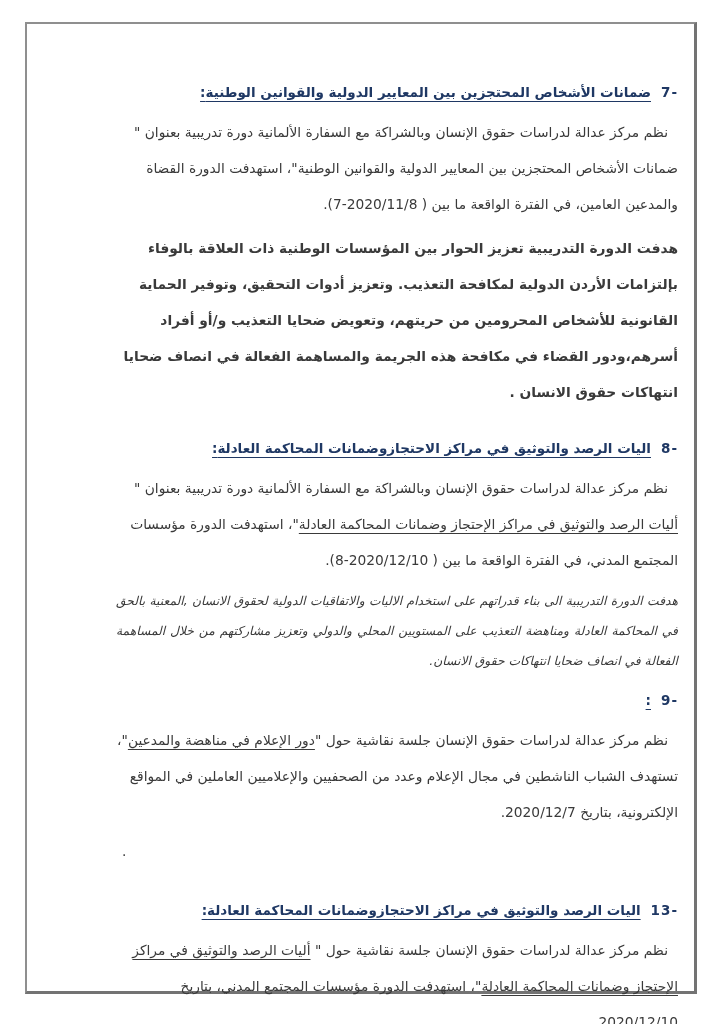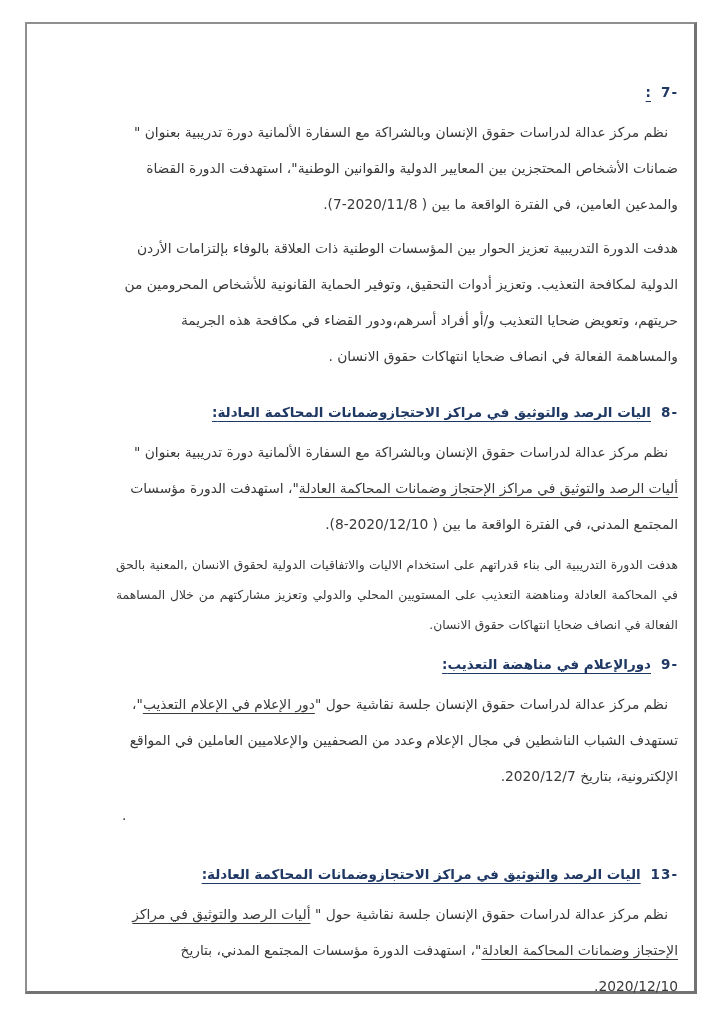--- a/index.html
+++ b/index.html
@@ -25,63 +25,64 @@
     display:flex;align-items:baseline;
     color:#1F3864;font-weight:bold;font-size:13.5px;margin:0 0 14px 0;
   }
   .h-num{direction:ltr;margin-left:10px;letter-spacing:1px;}
   .h-text{text-decoration:underline;text-underline-offset:4px;}
   .h-colon{text-decoration:underline;text-underline-offset:4px;}
   .para{
     font-size:13.8px;line-height:36px;margin:0 0 8px 16px;text-align:right;
   }
   .para.normal{text-indent:10px;}
-  .para.plain{text-indent:0;}
+  .para.plain{text-indent:0;font-weight:bold;}
   .para.small{
     font-size:12.3px;line-height:30px;text-align:justify;text-align-last:right;
     margin-bottom:16px;
+    font-style:italic;
   }
   .para.dot{
     text-indent:0;line-height:26px;margin:0 0 10px 0;padding-left:0;
     padding-right:0;margin-left:22px;text-align:left;
   }
   .u{text-decoration:underline;text-underline-offset:4px;}
 </style>
 </head>
 <body>
 
 <div class="page-border"></div>
 
 <div class="content">
   <section class="sec-7">
     <h2 class="h-row">
       <span class="h-num" dir="ltr">7-</span>
+      <span class="h-text">ضمانات الأشخاص المحتجزين بين المعايير الدولية والقوانين الوطنية</span>
       <span class="h-colon"> :</span>
     </h2>
   <p class="para normal"><span>نظم مركز عدالة لدراسات حقوق الإنسان وبالشراكة مع السفارة الألمانية دورة تدريبية بعنوان " ضمانات الأشخاص المحتجزين بين المعايير الدولية والقوانين الوطنية"، استهدفت الدورة القضاة والمدعين العامين، في الفترة الواقعة ما بين ( 2020/11/8-7).</span></p>
       <p class="para plain"><span>هدفت الدورة التدريبية تعزيز الحوار بين المؤسسات الوطنية ذات العلاقة بالوفاء بإلتزامات الأردن الدولية لمكافحة التعذيب. وتعزيز أدوات التحقيق، وتوفير الحماية القانونية للأشخاص المحرومين من حريتهم، وتعويض ضحايا التعذيب و/أو أفراد أسرهم،ودور القضاء في مكافحة هذه الجريمة والمساهمة الفعالة في انصاف ضحايا انتهاكات حقوق الانسان .</span></p>
     </section>
 
   <section class="sec-8">
     <h2 class="h-row">
       <span class="h-num" dir="ltr">8-</span>
       <span class="h-text">اليات الرصد والتوثيق في مراكز الاحتجازوضمانات المحاكمة العادلة</span>
       <span class="h-colon"> :</span>
     </h2>
   <p class="para normal"><span>نظم مركز عدالة لدراسات حقوق الإنسان وبالشراكة مع السفارة الألمانية دورة تدريبية بعنوان " </span><span class="u">أليات الرصد والتوثيق في مراكز الإحتجاز وضمانات المحاكمة العادلة</span><span>"، استهدفت الدورة مؤسسات المجتمع المدني، في الفترة الواقعة ما بين ( 2020/12/10-8).</span></p>
       <p class="para small"><span>هدفت الدورة التدريبية الى بناء قدراتهم على استخدام الاليات والاتفاقيات الدولية لحقوق الانسان ,المعنية بالحق في المحاكمة العادلة ومناهضة التعذيب على المستويين المحلي والدولي وتعزيز مشاركتهم من خلال المساهمة الفعالة في انصاف ضحايا انتهاكات حقوق الانسان.</span></p>
     </section>
 
   <section class="sec-9">
     <h2 class="h-row">
       <span class="h-num" dir="ltr">9-</span>
-      <span class="h-text">دورالإعلام في مناهضة التعذيب</span>
       <span class="h-colon"> :</span>
     </h2>
-  <p class="para normal"><span>نظم مركز عدالة لدراسات حقوق الإنسان جلسة نقاشية حول "</span><span class="u">دور الإعلام في الإعلام التعذيب</span><span>"، تستهدف الشباب الناشطين في مجال الإعلام وعدد من الصحفيين والإعلاميين العاملين في المواقع الإلكترونية، بتاريخ 2020/12/7.</span></p>
+  <p class="para normal"><span>نظم مركز عدالة لدراسات حقوق الإنسان جلسة نقاشية حول "</span><span class="u">دور الإعلام في مناهضة والمدعين</span><span>"، تستهدف الشباب الناشطين في مجال الإعلام وعدد من الصحفيين والإعلاميين العاملين في المواقع الإلكترونية، بتاريخ 2020/12/7.</span></p>
       <p class="para dot"><span>.</span></p>
     </section>
 
   <section class="sec-10">
     <h2 class="h-row">
       <span class="h-num" dir="ltr">13-</span>
       <span class="h-text">اليات الرصد والتوثيق في مراكز الاحتجازوضمانات المحاكمة العادلة</span>
       <span class="h-colon"> :</span>
     </h2>
   <p class="para normal"><span>نظم مركز عدالة لدراسات حقوق الإنسان جلسة نقاشية حول " </span><span class="u">أليات الرصد والتوثيق في مراكز الإحتجاز وضمانات المحاكمة العادلة</span><span>"، استهدفت الدورة مؤسسات المجتمع المدني، بتاريخ 2020/12/10.</span></p>

